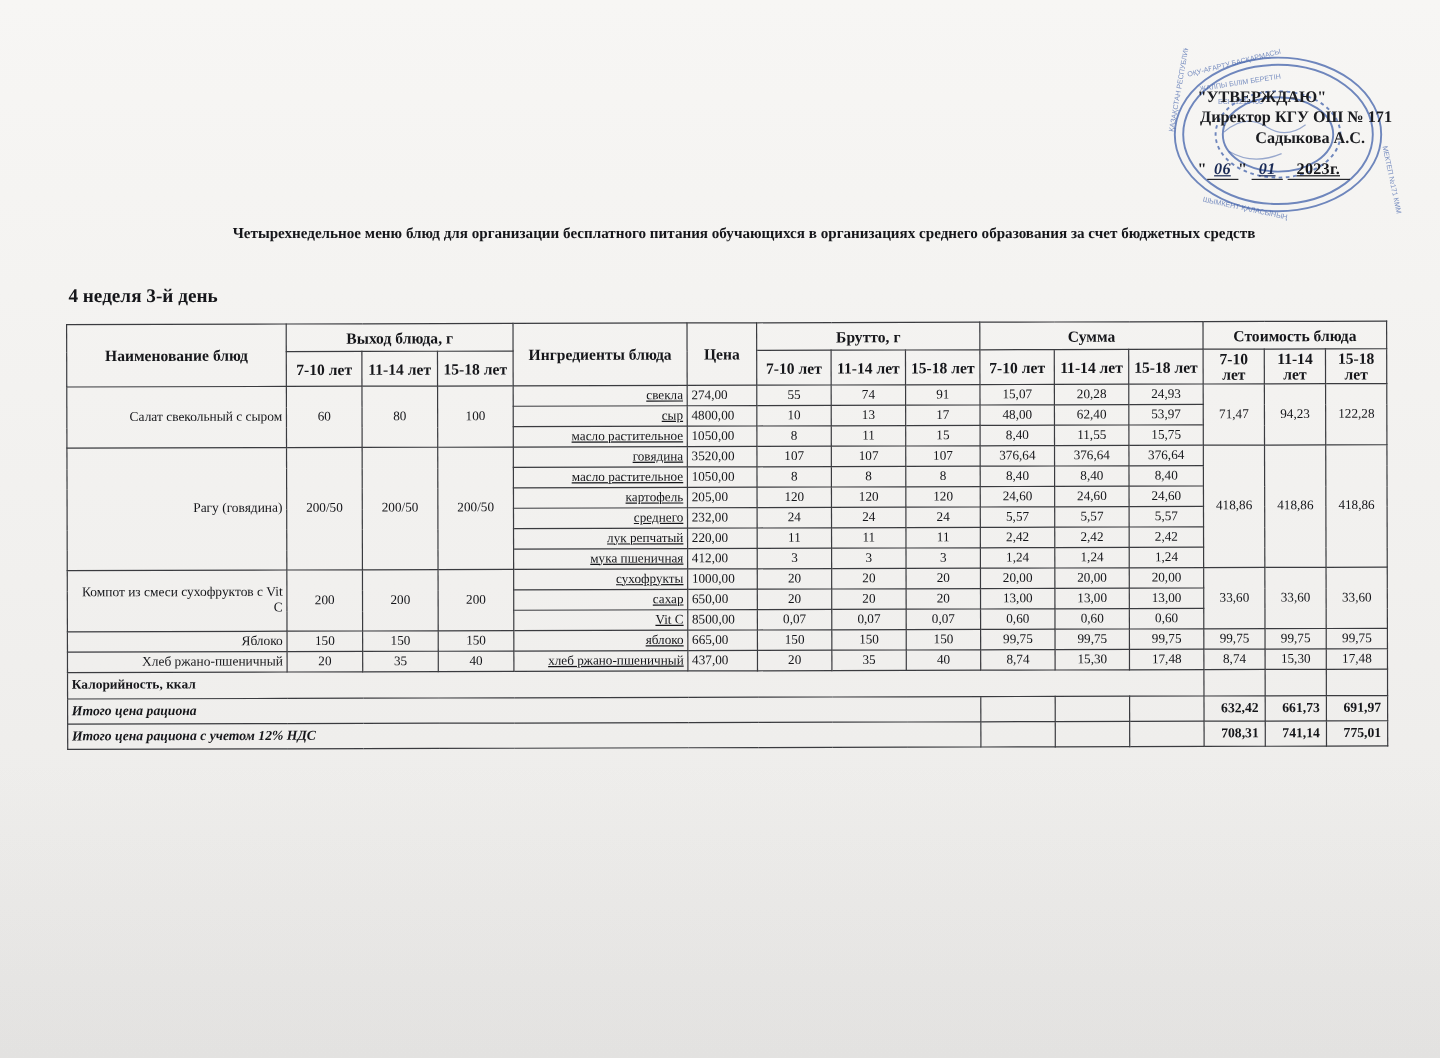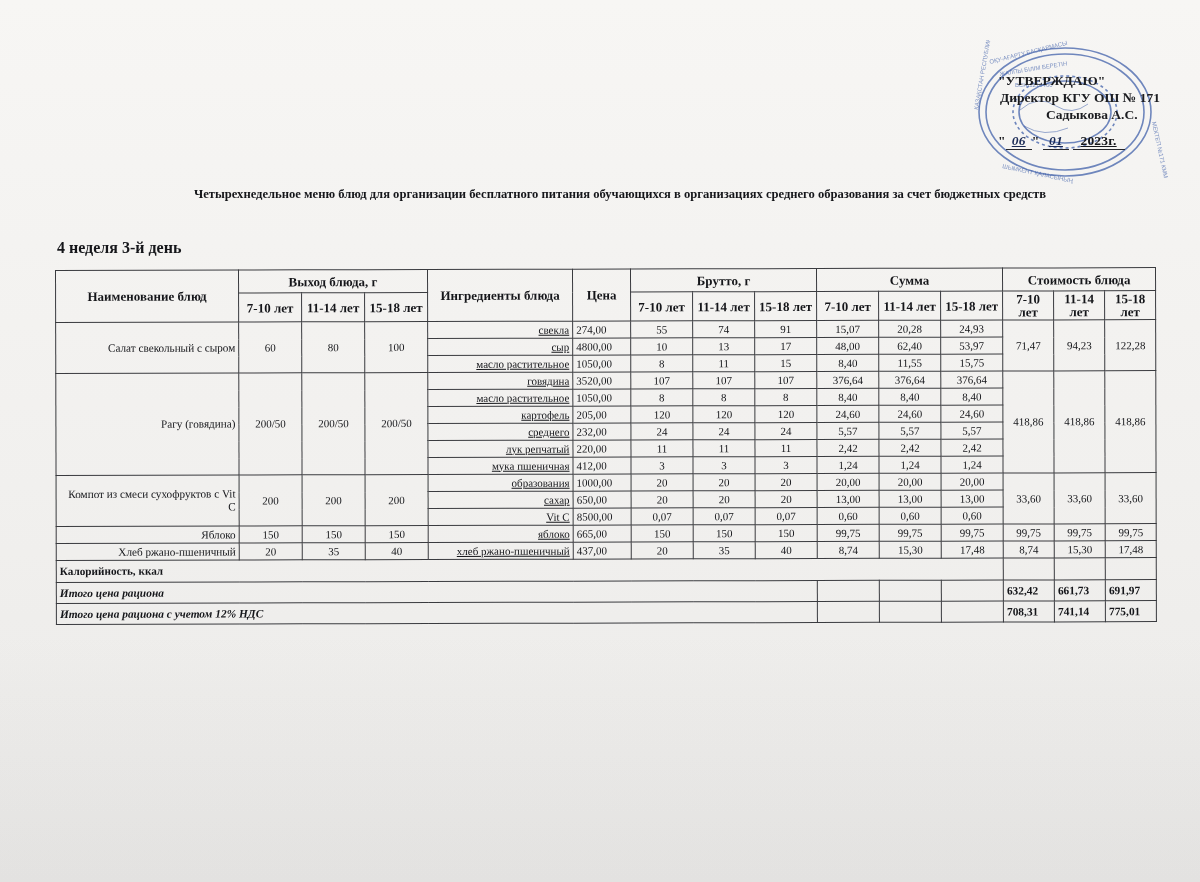--- a/index.html
+++ b/index.html
@@ -145,21 +145,21 @@
     text-align: left;
     font-size: 11.2px;
     height: 19px;
   }
   .total-row td {
     font-style: italic;
     font-weight: bold;
     font-size: 11.4px;
     height: 18px;
   }
-  .total-row td.val { text-align: left; font-style: normal; font-weight: bold; padding-right: 5px;}
+  .total-row td.val { text-align: right; font-style: normal; font-weight: bold; padding-right: 5px;}
 
   
   .skewed { transform: rotate(-0.15deg); transform-origin: 0 0; }
 </style>
 </head>
 <body>
 
 <div class="page">
 
   <div class="stamp">
@@ -349,21 +349,21 @@
             <td class="num">3</td>
             <td class="num">1,24</td>
             <td class="num">1,24</td>
             <td class="num">1,24</td>
           </tr>
           <tr class="row-h">
             <td class="dish" rowspan="3">Компот из смеси сухофруктов с Vit C</td>
             <td class="num" rowspan="3">200</td>
             <td class="num" rowspan="3">200</td>
             <td class="num" rowspan="3">200</td>
-            <td class="ing">образования</td>
+            <td class="ing">сухофрукты</td>
             <td class="price">1000,00</td>
             <td class="num">20</td>
             <td class="num">20</td>
             <td class="num">20</td>
             <td class="num">20,00</td>
             <td class="num">20,00</td>
             <td class="num">20,00</td>
             <td class="num" rowspan="3">33,60</td>
             <td class="num" rowspan="3">33,60</td>
             <td class="num" rowspan="3">33,60</td>

